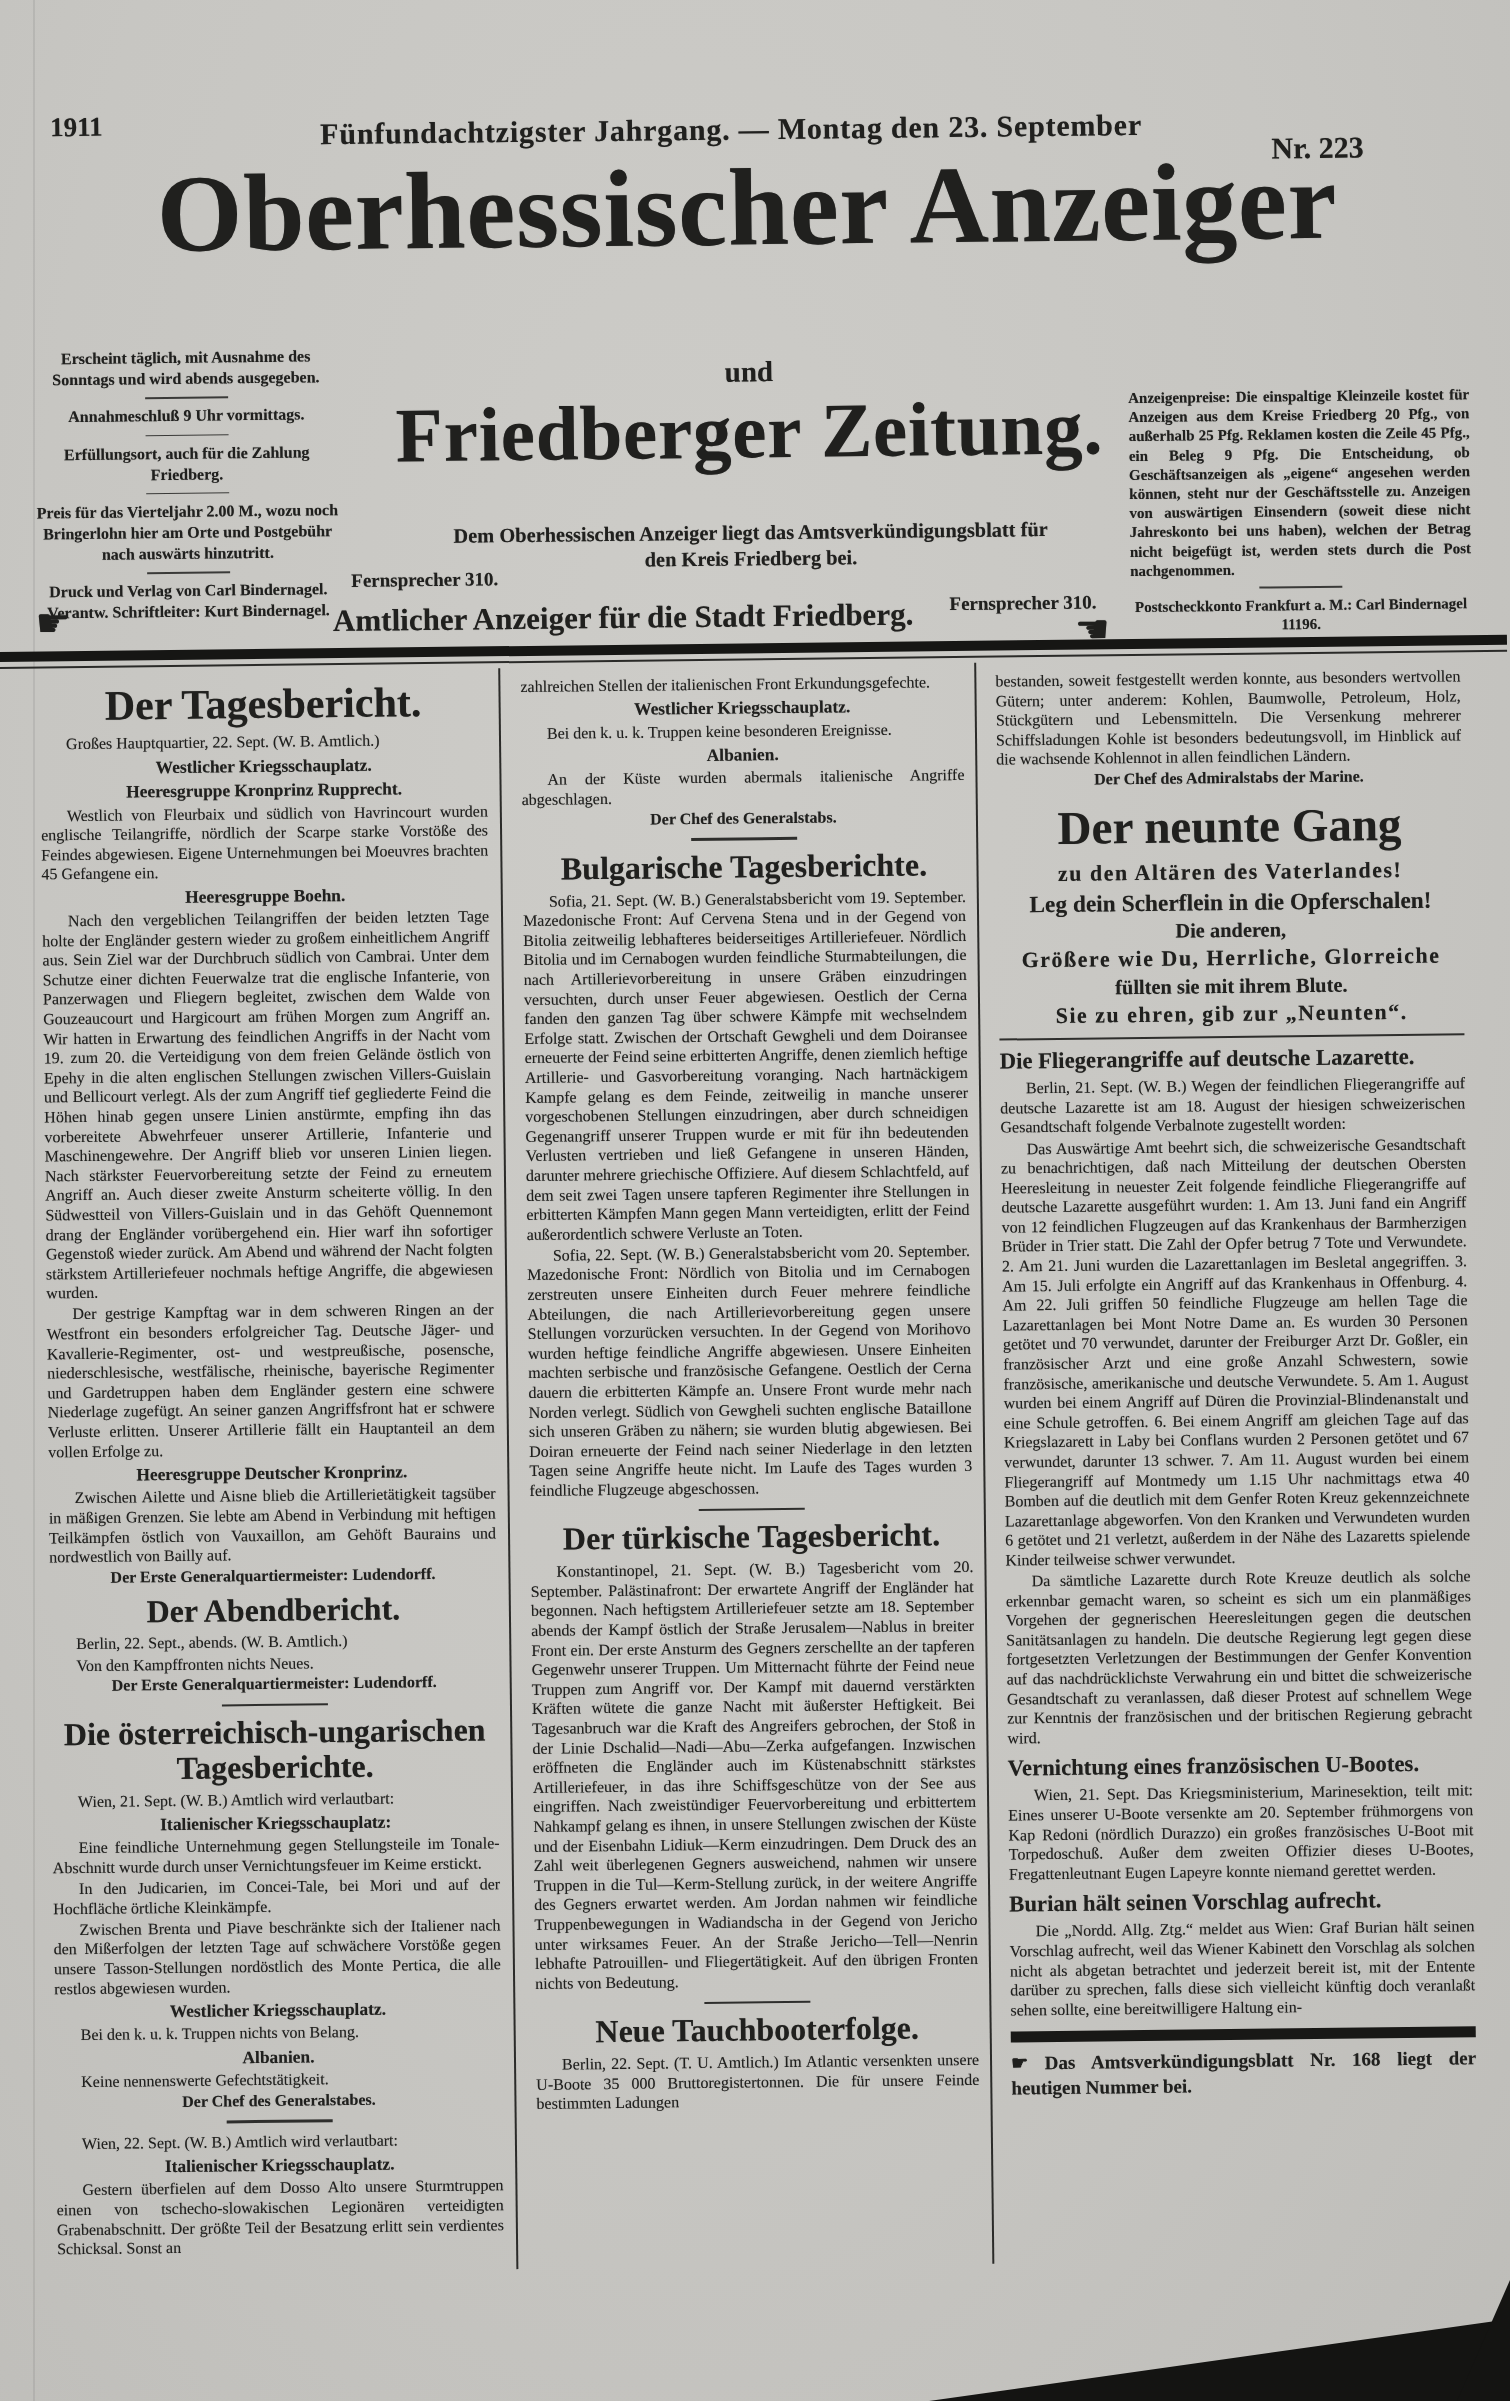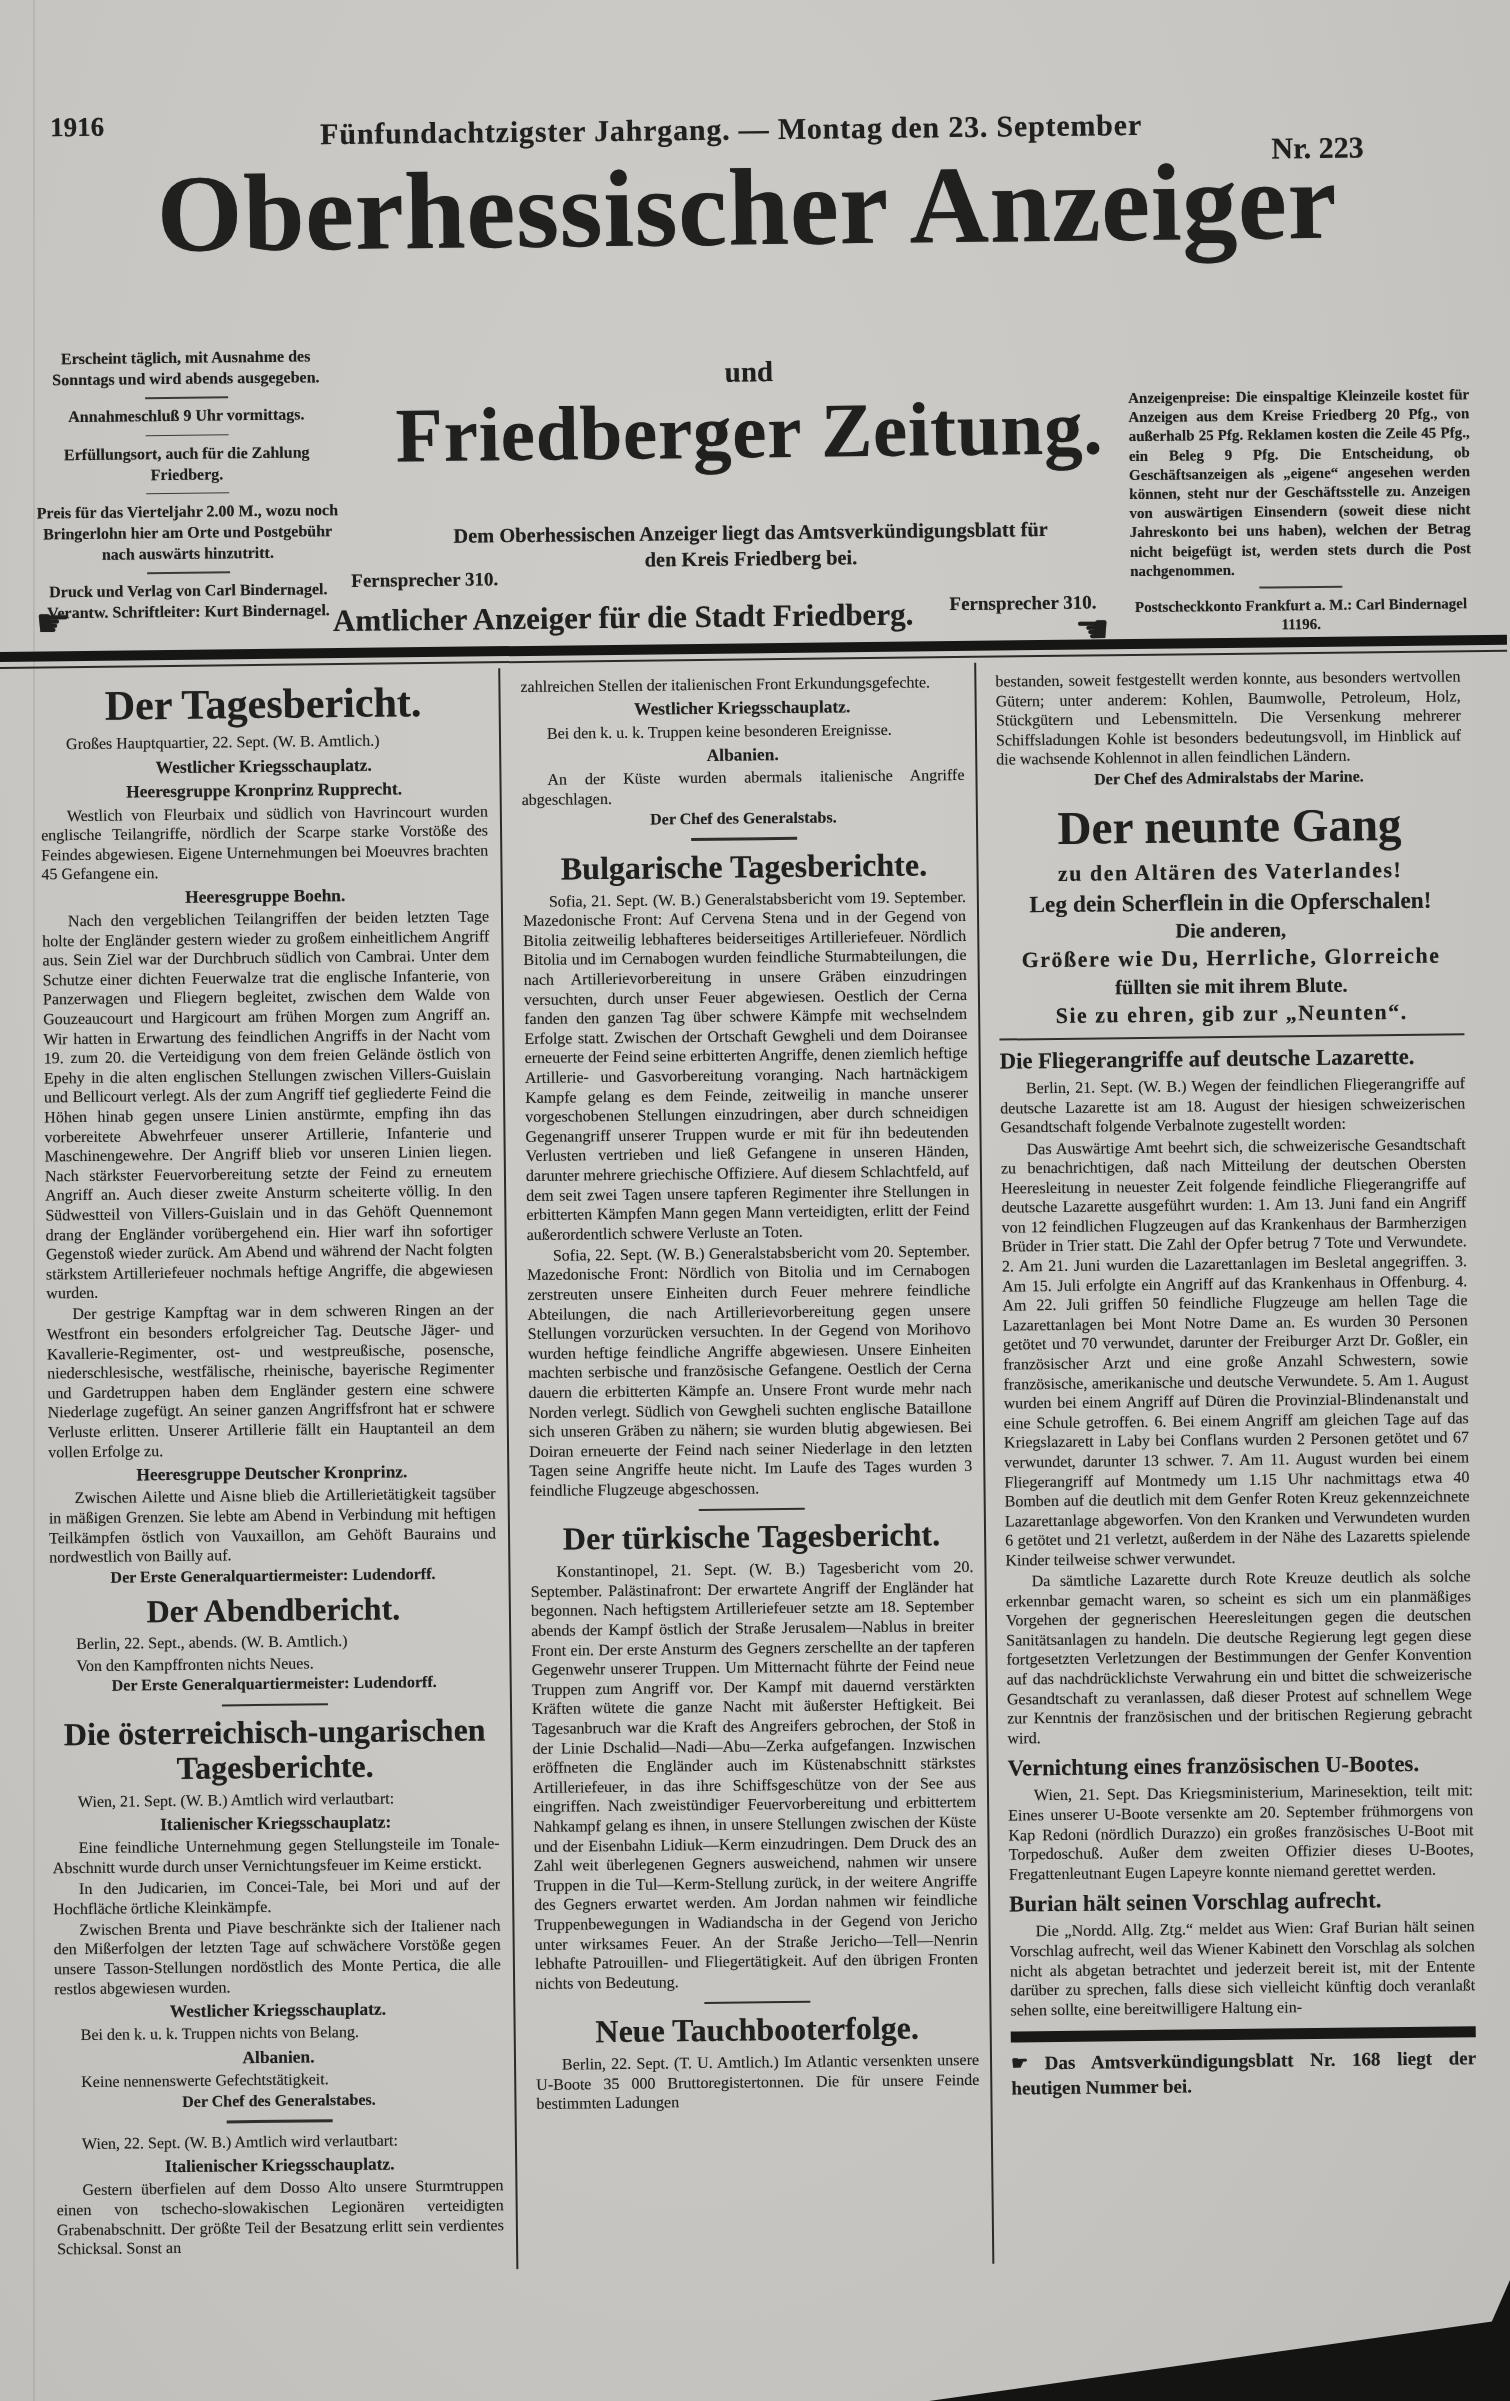--- a/index.html
+++ b/index.html
@@ -64,21 +64,21 @@
   .corner2{position:absolute;right:0;bottom:0;width:53px;height:121px;background:#141412;
     clip-path:polygon(100% 0,100% 100%,0 100%);}
 </style>
 </head>
 <body>
 
 <div id="page">
   <div class="fold"></div>
   <div id="rot">
 
-    <div class="abs year ink">1916</div>
+    <div class="abs year ink">1911</div>
     <div class="abs edition ink">Fünfundachtzigster Jahrgang. — Montag den 23. September</div>
     <div class="abs issue ink">Nr. 223</div>
     <div class="abs title-main ink">Oberhessischer Anzeiger</div>
     <div class="abs title-und ink">und</div>
     <div class="abs title-sub ink">Friedberger Zeitung.</div>
 
     <div class="abs info-left ink">
         <div class="info-item">Erscheint täglich, mit Ausnahme des Sonntags und wird abends ausgegeben.</div>
         <div class="info-item">Annahmeschluß 9 Uhr vormittags.</div>
         <div class="info-item">Erfüllungsort, auch für die Zahlung Friedberg.</div>

